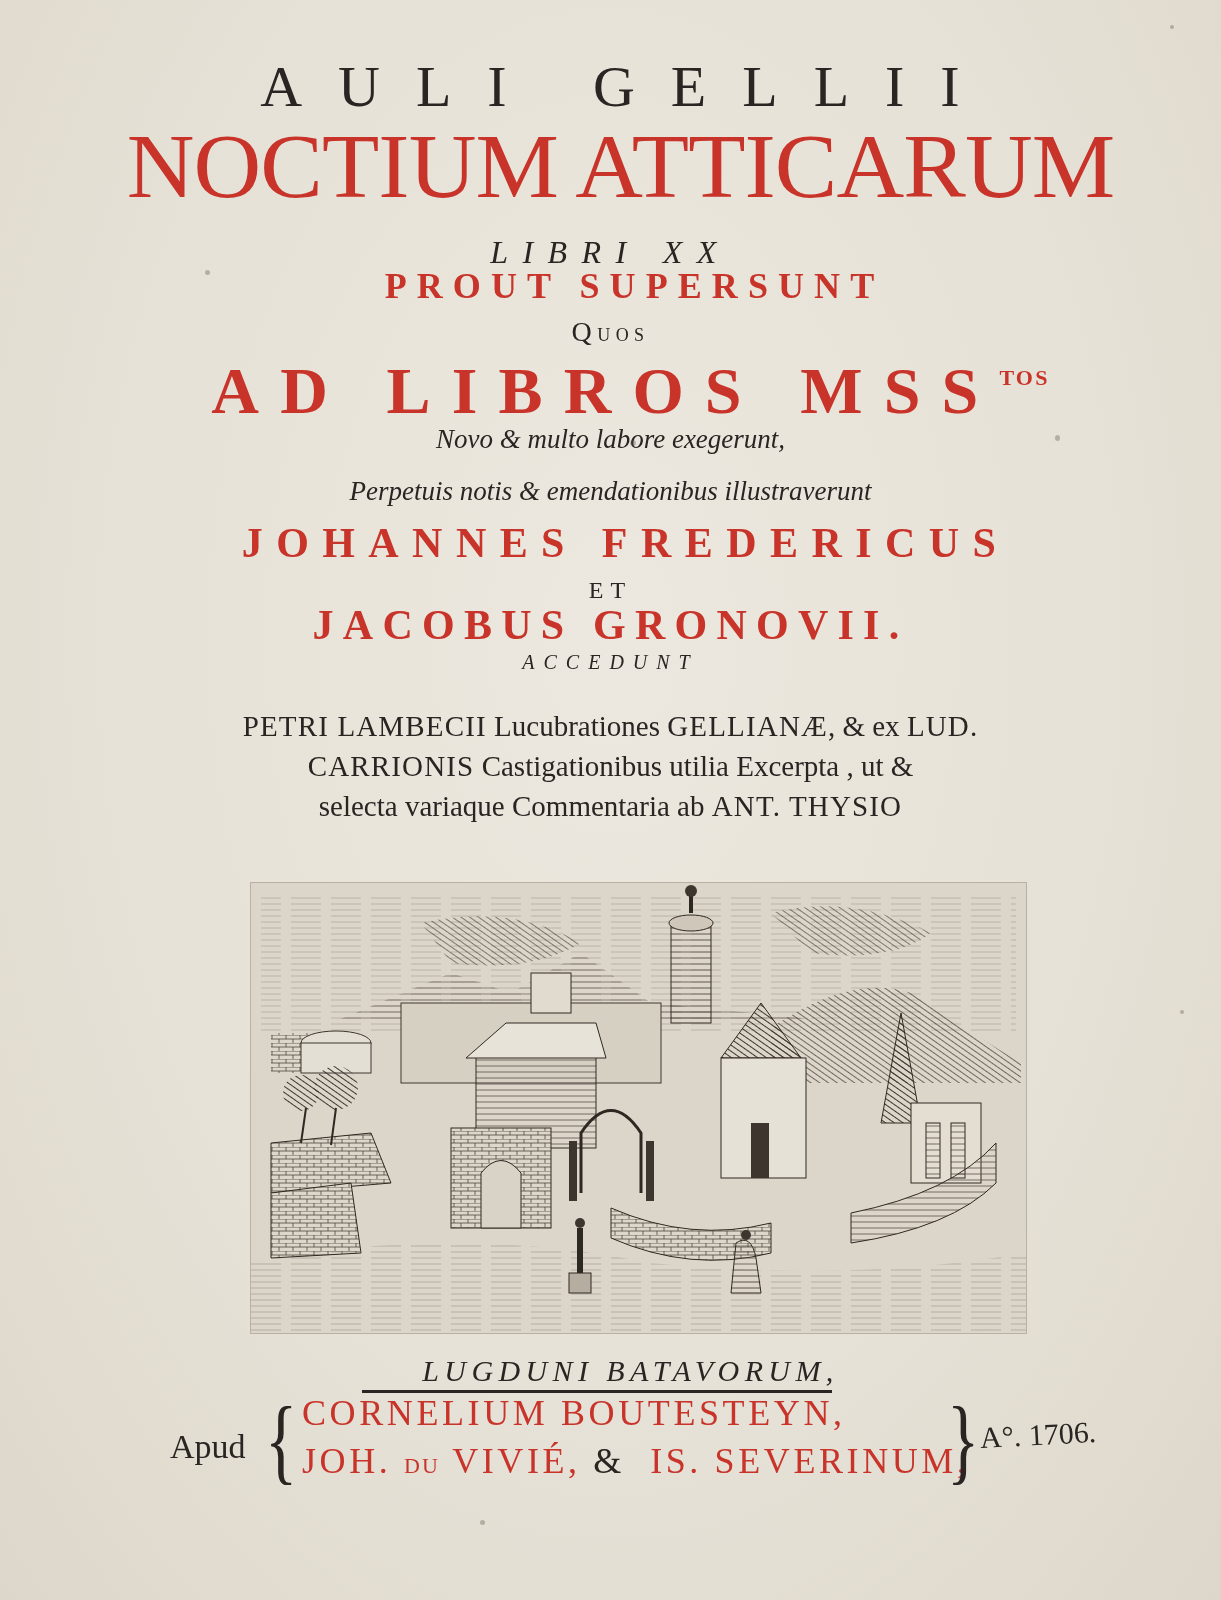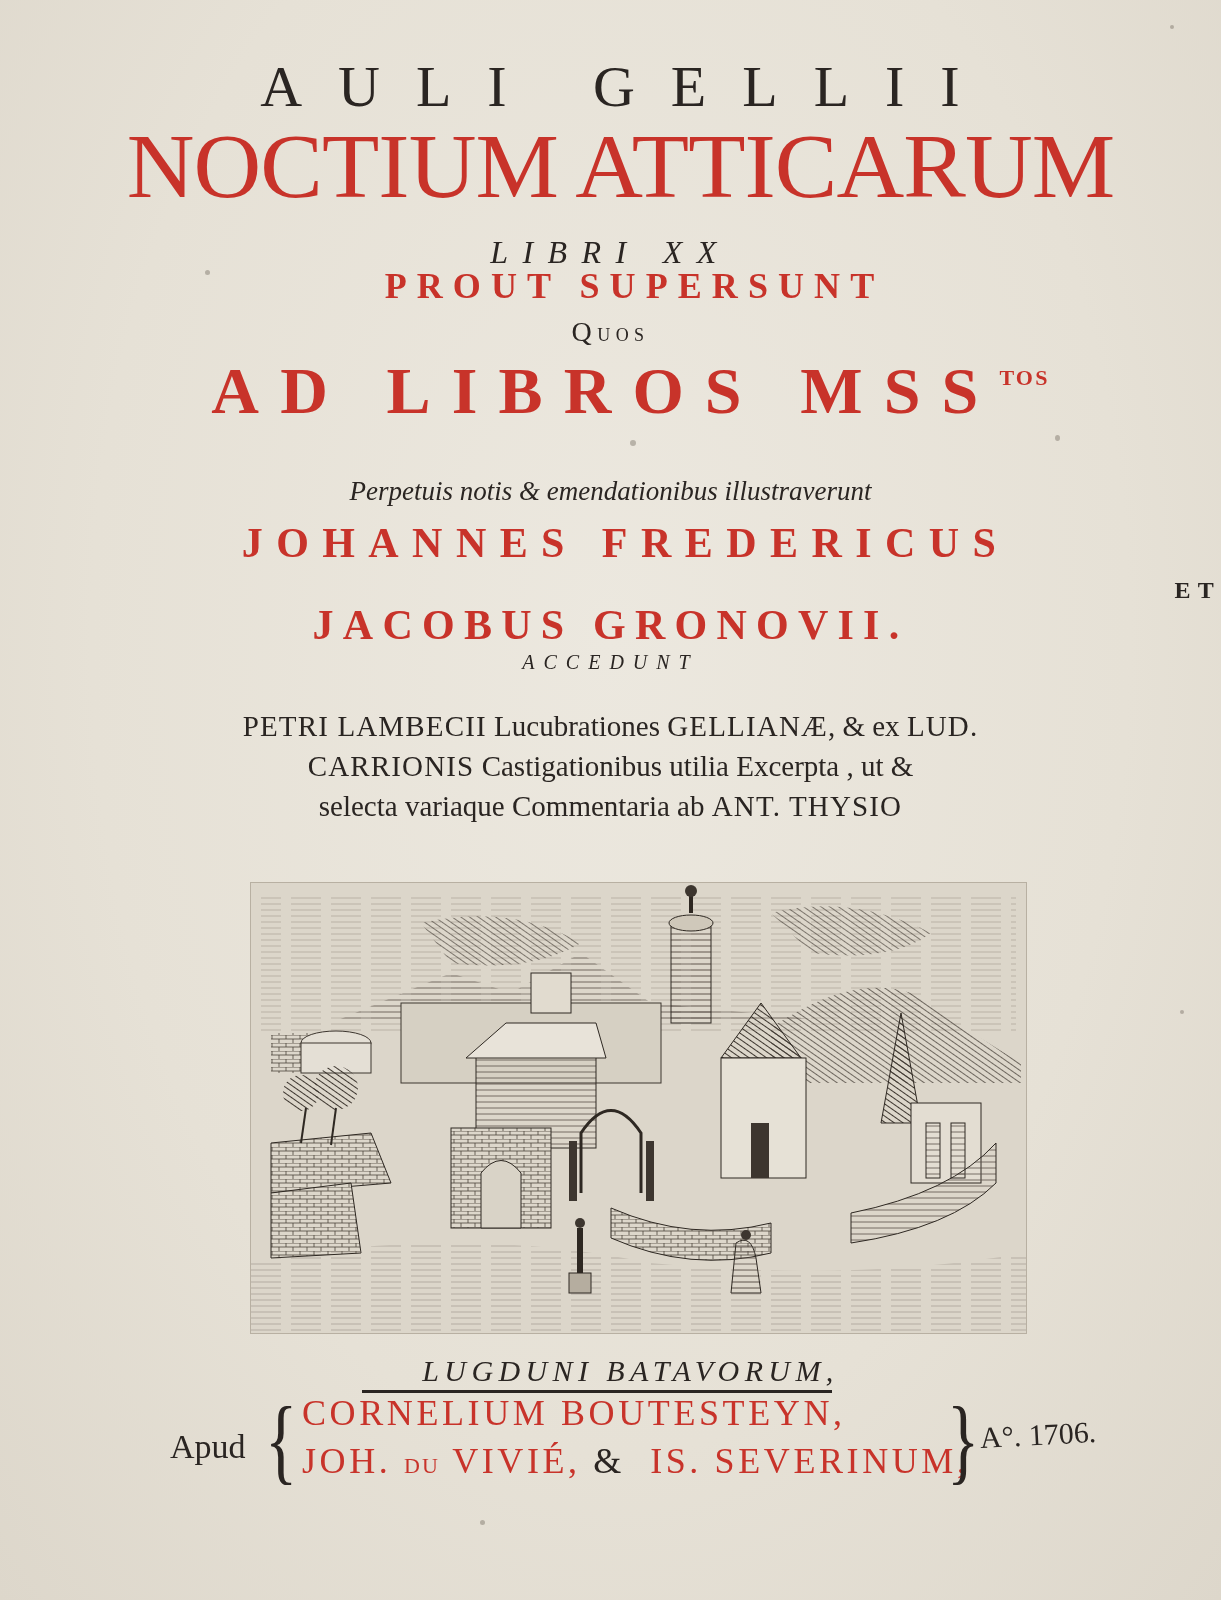--- a/index.html
+++ b/index.html
@@ -22,21 +22,21 @@
   #l-noctium { top: 120px; font-size: 92px; left: 10px; letter-spacing: -0.01em; transform: scaleX(1.02); }
   #l-libri { top: 236px; font-size: 32px; letter-spacing: 0.45em; }
   #l-prout { top: 268px; font-size: 36px; letter-spacing: 0.28em; font-weight: bold; padding-left: 24px; }
   #l-quos { top: 318px; font-size: 28px; letter-spacing: 0.2em; }
   #l-quos .small { font-size: 18px; letter-spacing: 0.3em; }
   #l-adlibros { top: 358px; font-size: 66px; letter-spacing: 0.32em; font-weight: bold; left: 20px; }
   #l-adlibros sup { font-size: 22px; letter-spacing: 0.1em; vertical-align: 28px; }
   #l-novo { top: 426px; font-size: 27px; }
   #l-perpetuis { top: 478px; font-size: 27px; }
   #l-johannes { top: 522px; font-size: 42px; letter-spacing: 0.32em; font-weight: bold; left: 15px; }
-  #l-et { top: 578px; font-size: 24px; letter-spacing: 0.3em; font-weight: bold; text-align: right; }
+  #l-et { top: 578px; font-size: 24px; letter-spacing: 0.3em; font-weight: normal; }
   #l-jacobus { top: 604px; font-size: 42px; letter-spacing: 0.22em; font-weight: bold; }
   #l-accedunt { top: 652px; font-size: 20px; letter-spacing: 0.45em; }
   .body-line { font-size: 29px; }
   #l-b1 { top: 672px; }
   #l-b2 { top: 712px; }
   #l-b3 { top: 752px; text-align: center; }
   #l-b4 { top: 792px; }
   #l-b5 { top: 830px; }
   .caps { letter-spacing: 0.04em; }
 
@@ -77,20 +77,21 @@
 <body>
 
 <div class="page">
 
   <div class="line black" id="l-auli">AULI GELLII</div>
   <div class="line red" id="l-noctium">NOCTIUM ATTICARUM</div>
   <div class="line black ital" id="l-libri">LIBRI XX</div>
   <div class="line red" id="l-prout">PROUT SUPERSUNT</div>
   <div class="line black" id="l-quos"><span>Q</span><span class="small">UOS</span></div>
   <div class="line red" id="l-adlibros"><span>AD LIBROS MSS</span><sup>TOS</sup></div>
+  <div class="line black ital" id="l-novo">Novo &amp; multo labore exegerunt,</div>
   <div class="line black ital" id="l-perpetuis">Perpetuis notis &amp; emendationibus illustraverunt</div>
   <div class="line red" id="l-johannes">JOHANNES FREDERICUS</div>
   <div class="line black" id="l-et">ET</div>
   <div class="line red" id="l-jacobus">JACOBUS GRONOVII.</div>
 
   <div class="line black ital" id="l-accedunt">ACCEDUNT</div>
 
   <div class="line black body-line" id="l-b2"><span class="caps">PETRI LAMBECII</span><span> Lucubrationes </span><span class="caps">GELLIANÆ</span><span>, &amp; ex </span><span class="caps">LUD.</span></div>
   <div class="line black body-line" id="l-b3"><span class="caps">CARRIONIS</span><span> Castigationibus  utilia Excerpta , ut &amp;</span></div>
   <div class="line black body-line" id="l-b4"><span>selecta variaque Commentaria ab </span><span class="caps">ANT. THYSIO</span></div>

